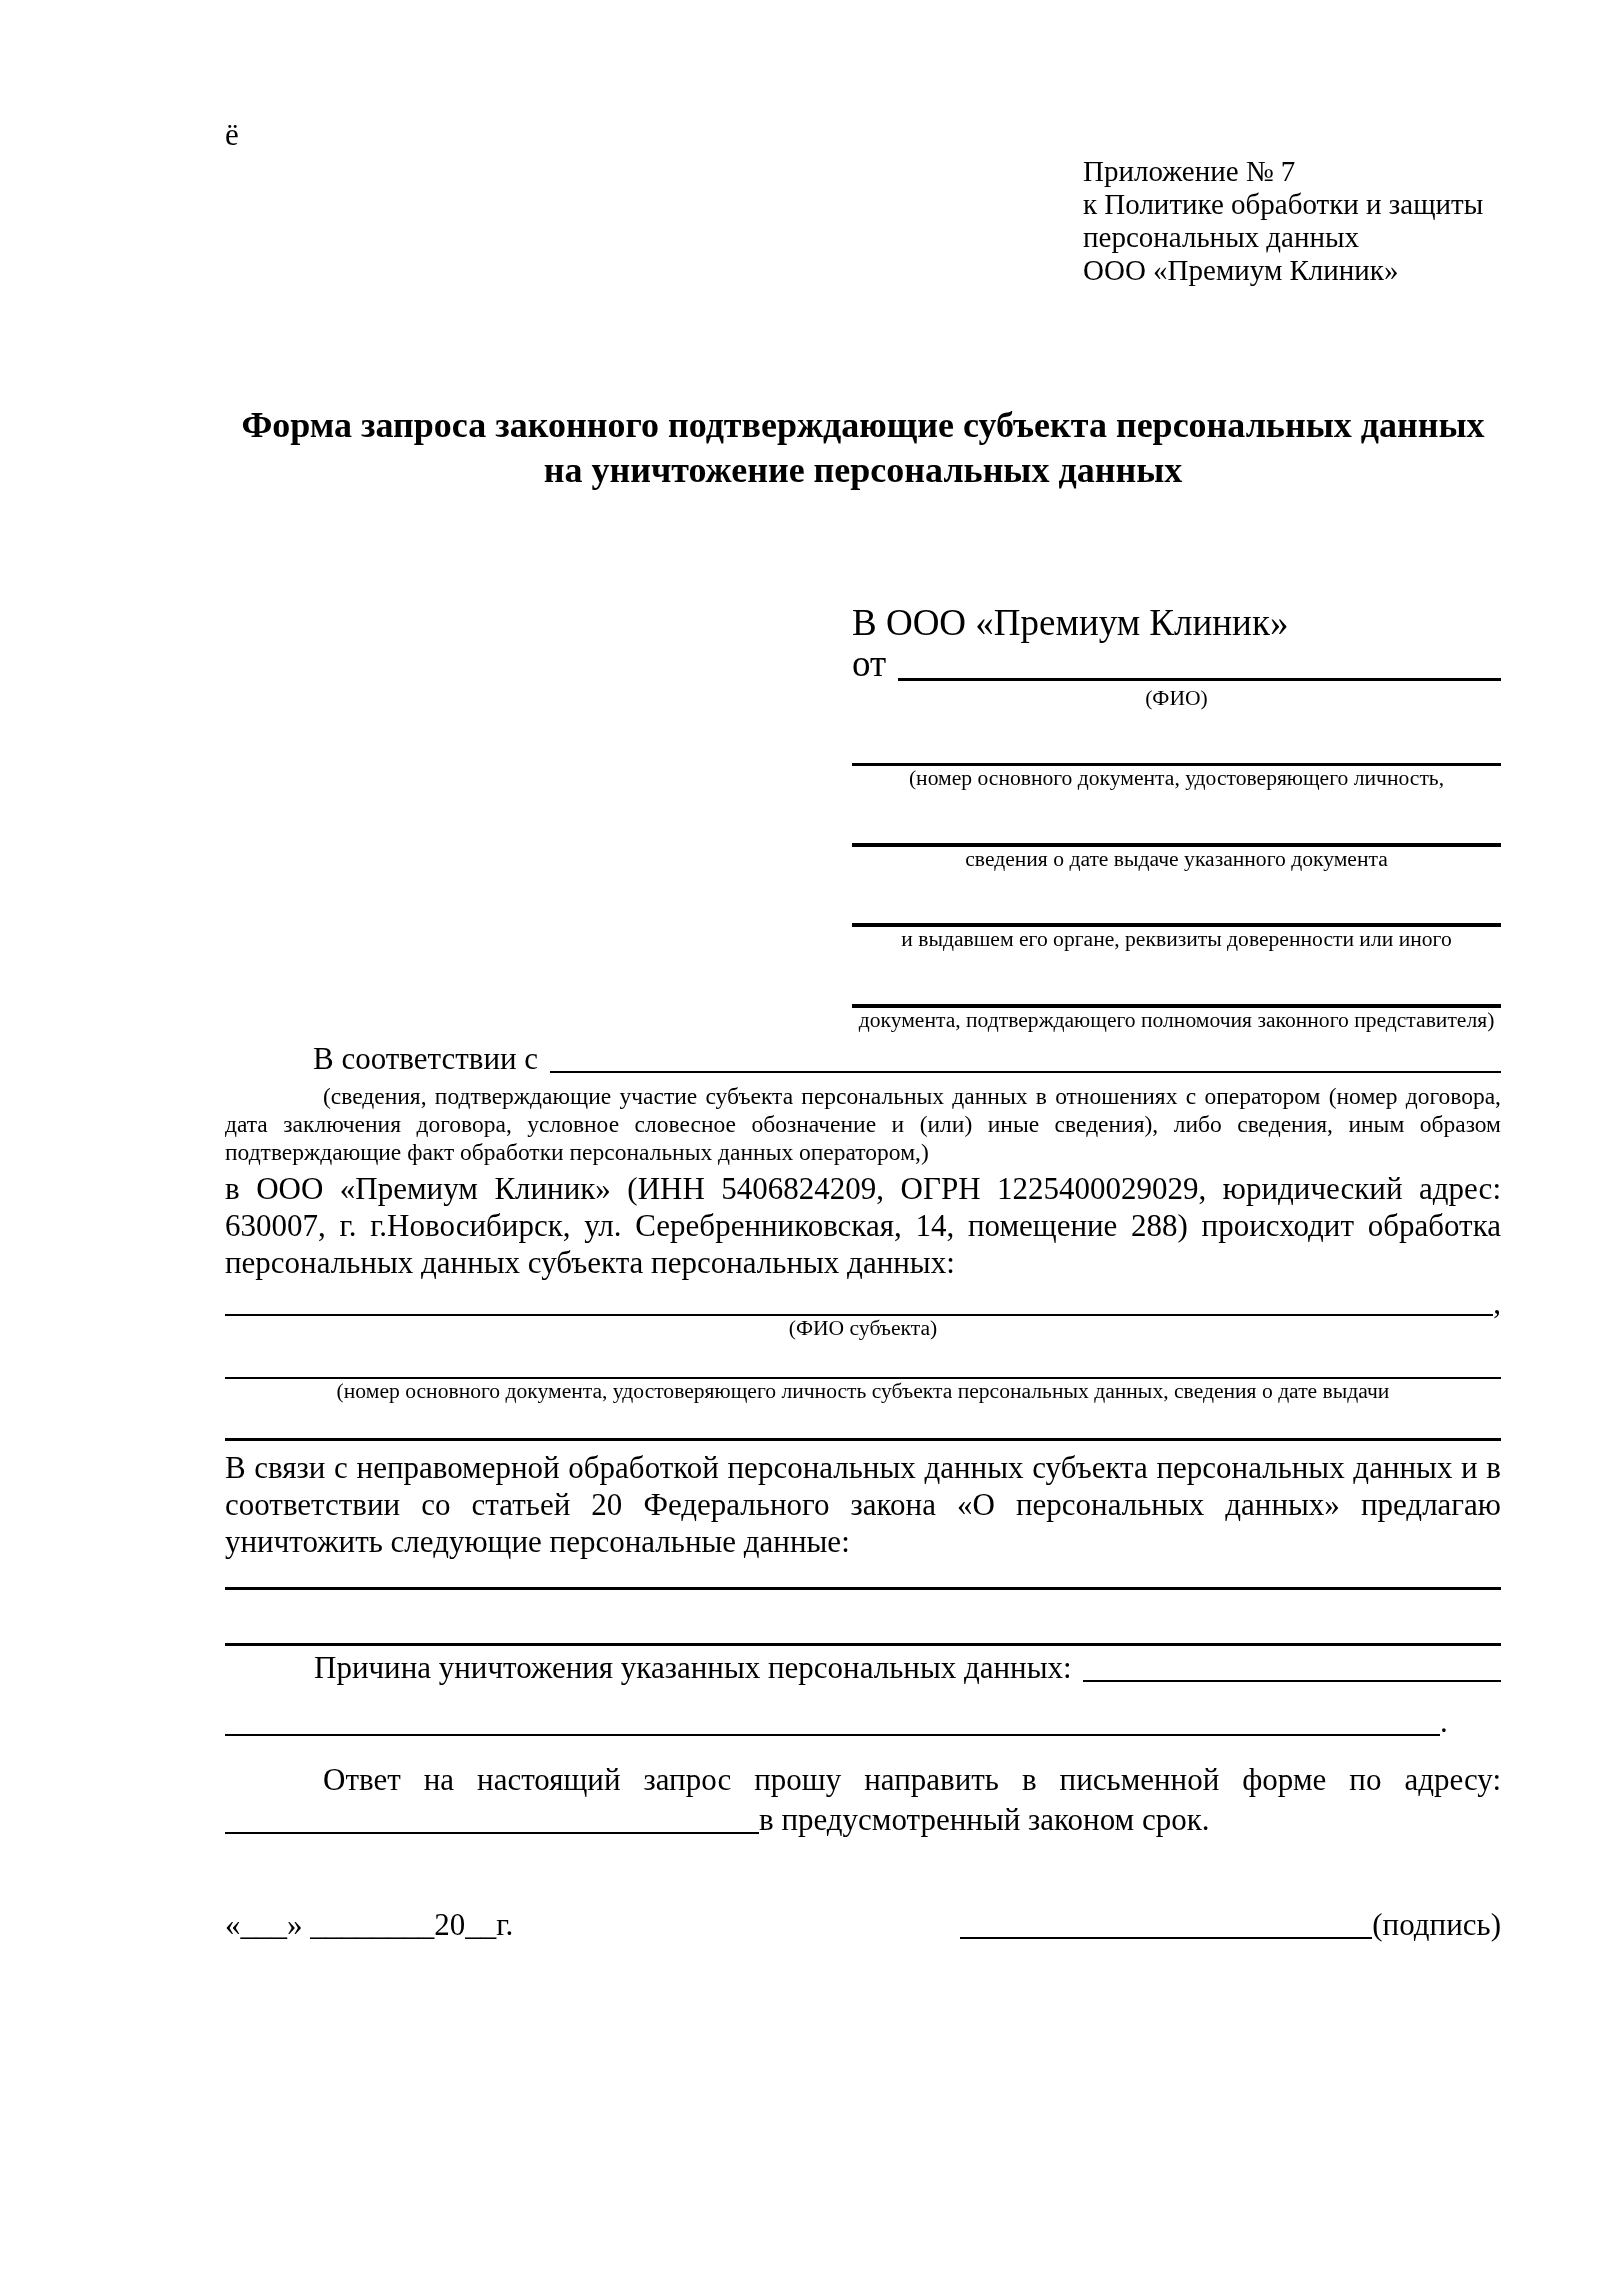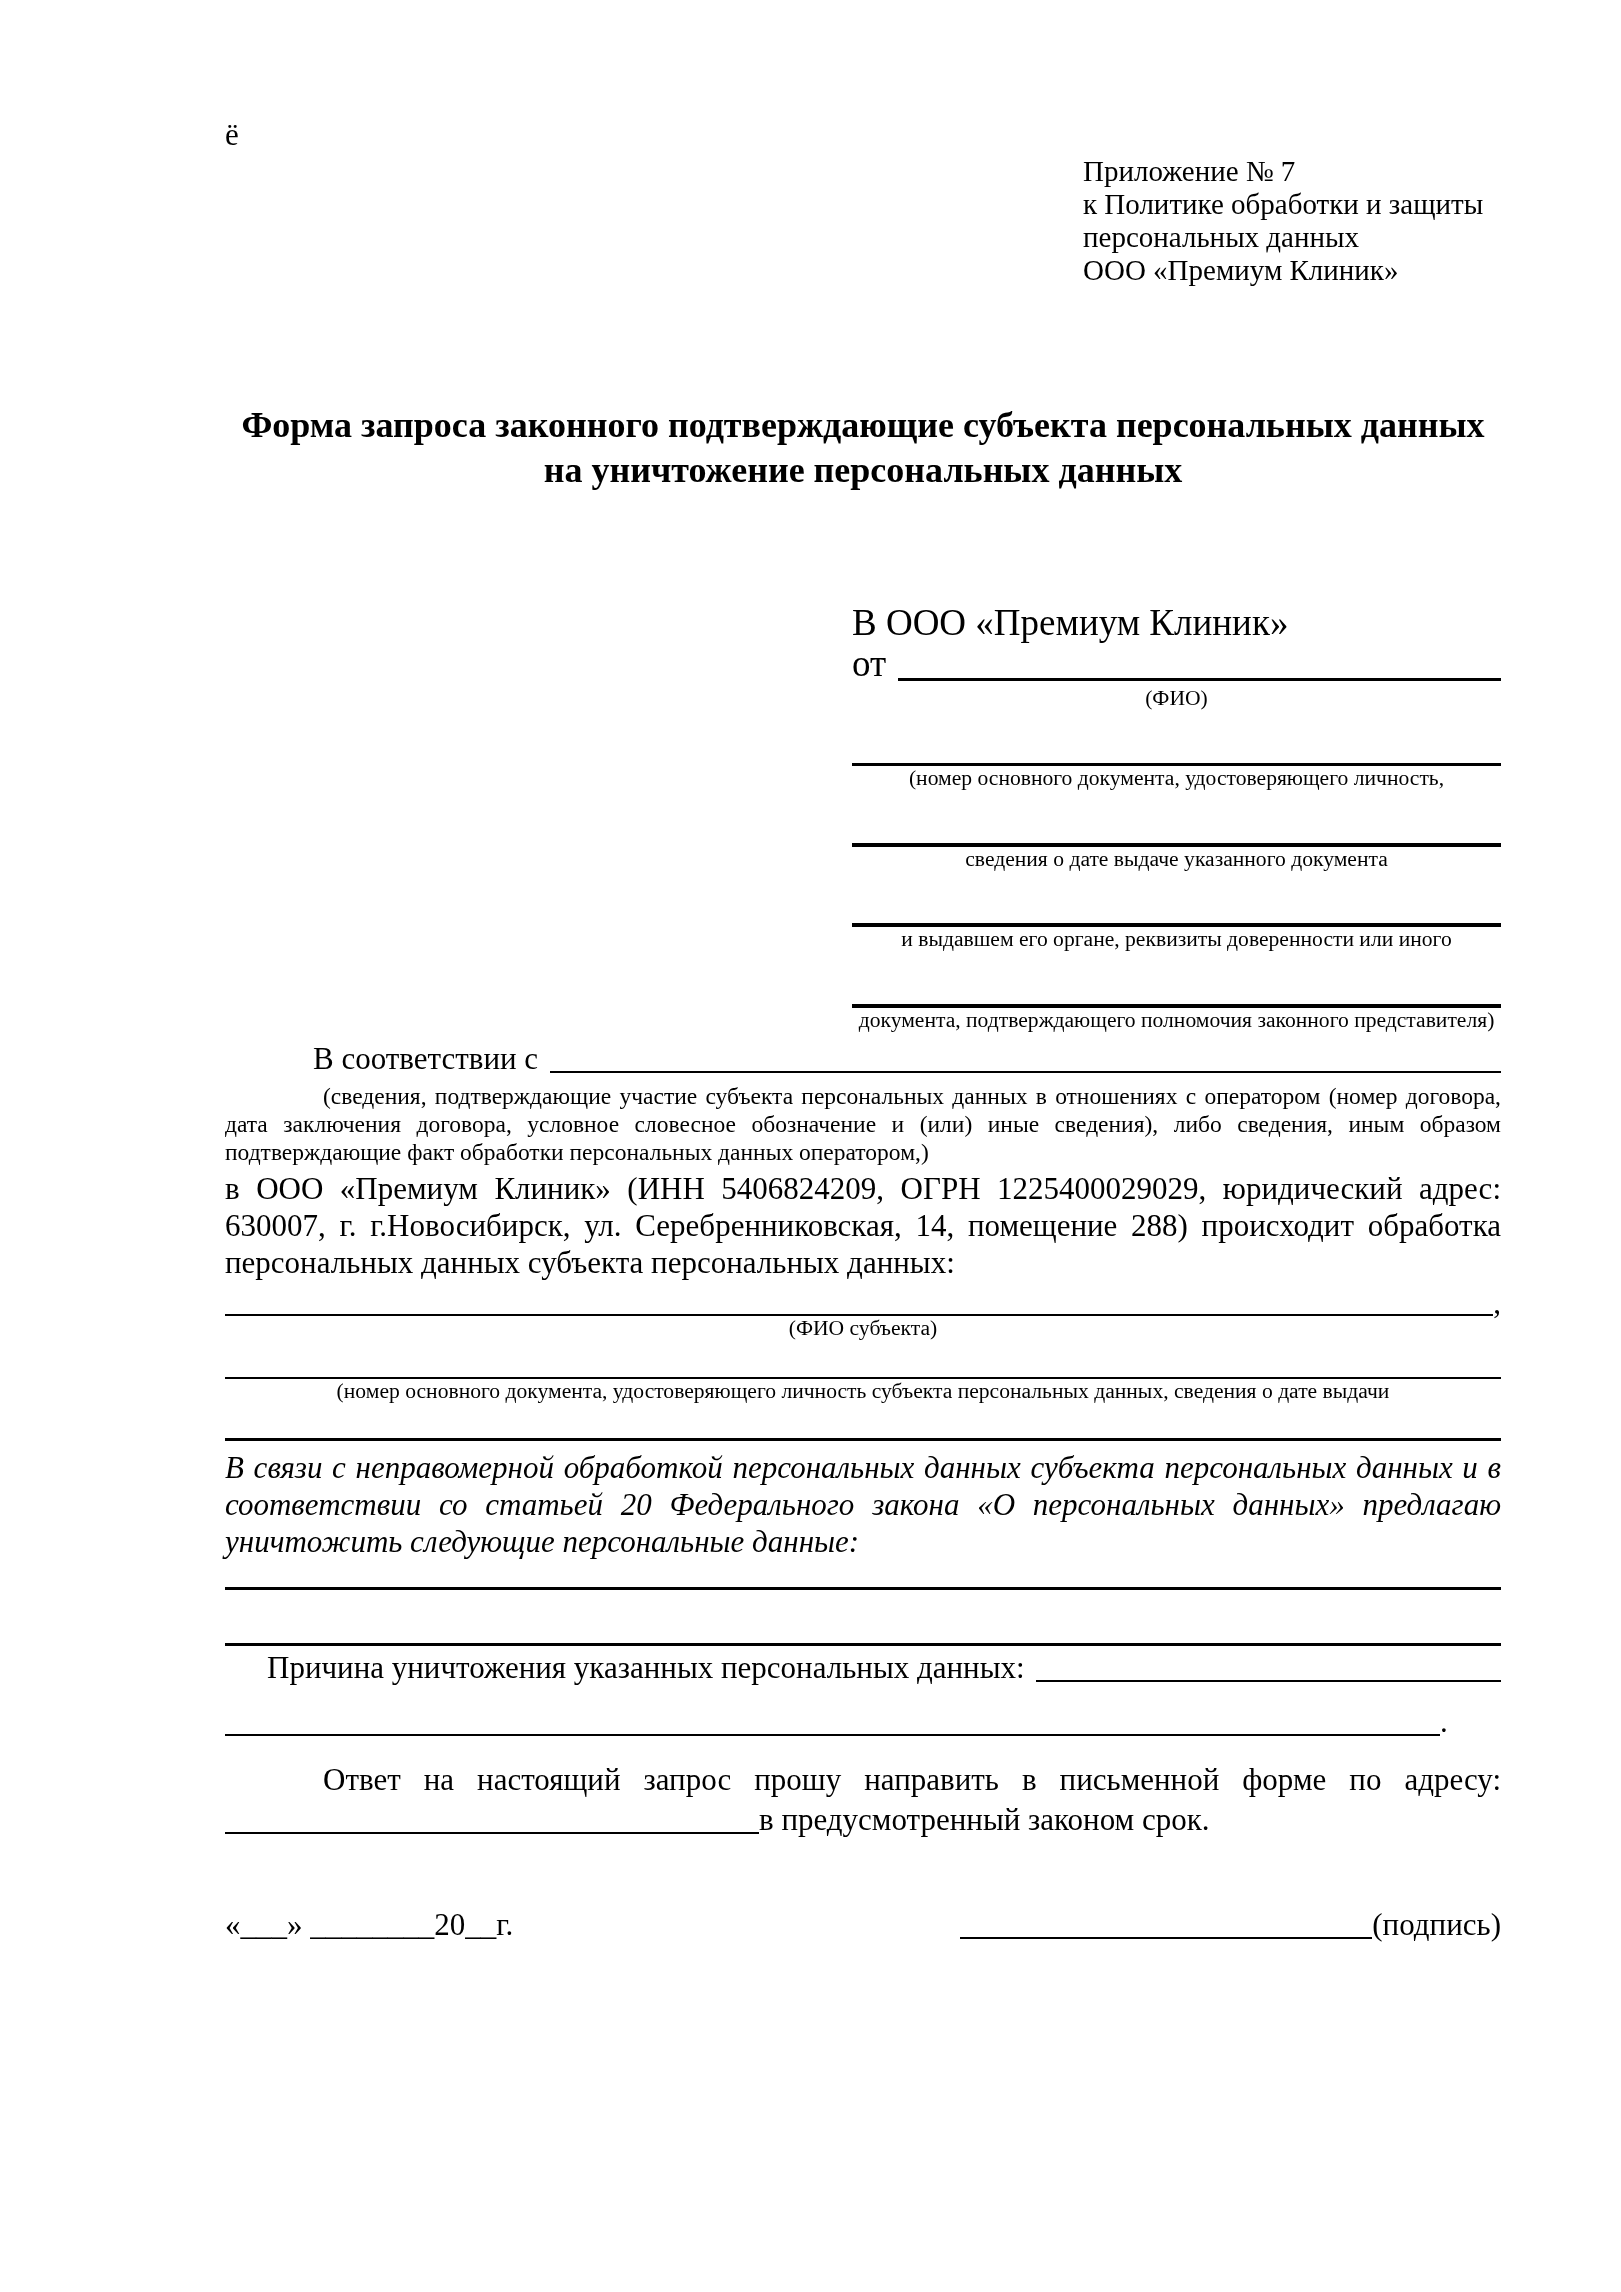--- a/index.html
+++ b/index.html
@@ -30,25 +30,25 @@
   .accordance .label{margin-left:88px;white-space:nowrap;}
   .accordance .fill{flex:1;border-bottom:2.9px solid #000;margin-bottom:4.9px;margin-left:11.8px;}
   .small-note{margin-top:3.9px;font-size:23.5px;line-height:28px;text-align:justify;text-indent:98px;}
   .p{font-size:31px;line-height:37px;text-align:justify;}
   .operator{margin-top:3.9px;}
 
   .writein{display:flex;align-items:flex-end;height:21.6px;margin-top:13.7px;font-size:31px;line-height:27.4px;}
   .writein .fill{flex:1;border-bottom:2.9px solid #000;}
   .bodyline{height:2.9px;background:#000;}
   .ml36{margin-top:35px;} .ml34{margin-top:33px;}
-  .unlawful{margin-top:7.8px;font-style:italic;}
+  .unlawful{margin-top:7.8px;}
   .blank1{margin-top:27.4px;} .blank2{margin-top:53px;}
 
   .reason{display:flex;align-items:flex-end;height:39px;margin-top:2px;font-size:31px;line-height:39px;}
-  .reason .label{margin-left:42px;white-space:nowrap;}
+  .reason .label{margin-left:89px;white-space:nowrap;}
   .reason .fill{flex:1;border-bottom:2.9px solid #000;margin-bottom:4.9px;margin-left:11.8px;}
 
   .period-row{display:flex;align-items:flex-end;height:23.5px;margin-top:25.5px;font-size:31px;line-height:29px;}
   .period-row .fill{width:1215px;border-bottom:2.9px solid #000;align-self:stretch;}
 
   .reply{margin-top:25px;text-align:justify;text-align-last:justify;text-indent:98px;}
   .reply-line{display:flex;align-items:flex-end;height:41px;font-size:31px;line-height:39px;}
   .reply-line .fill{width:534px;border-bottom:2.9px solid #000;margin-bottom:4.9px;}
 
   .signature{display:flex;justify-content:space-between;align-items:center;margin-top:65px;font-size:31px;line-height:41px;}

